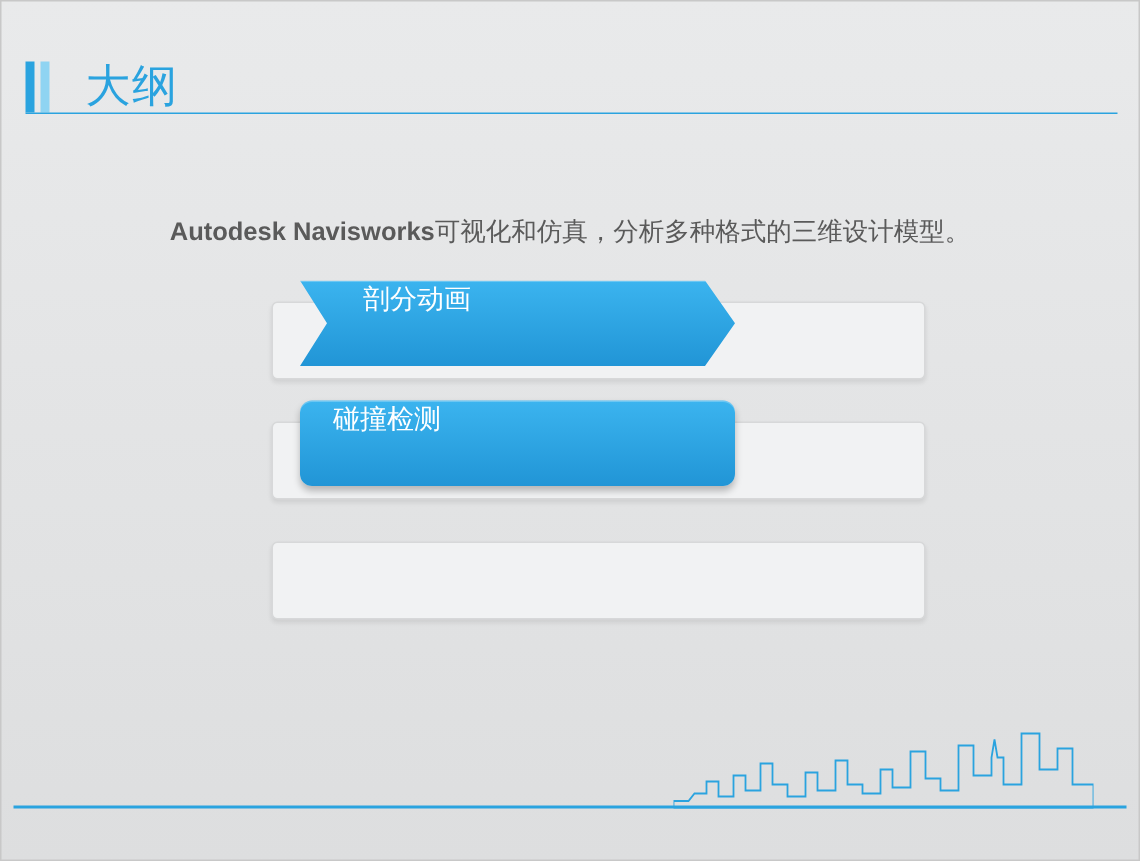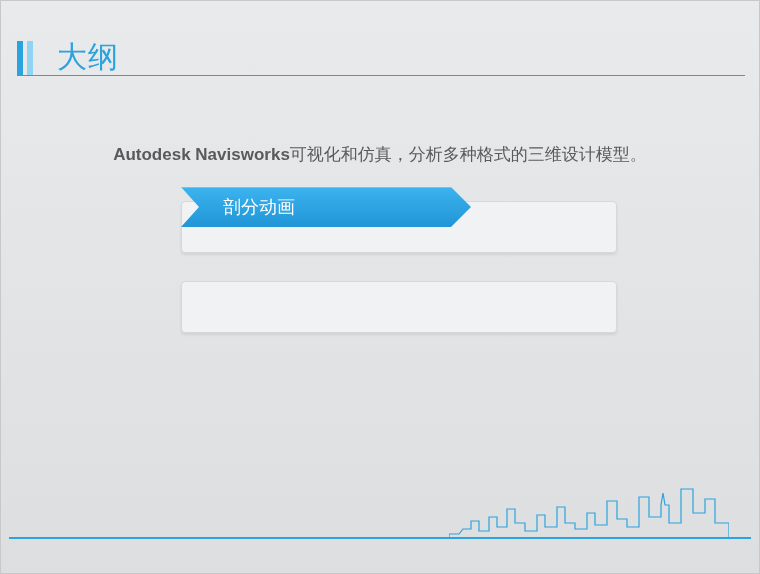--- a/index.html
+++ b/index.html
@@ -75,29 +75,29 @@
     top: 14px;
     width: 436px;
     height: 52px;
     background: #f1f2f3;
     border: 1px solid #d7d8d9;
     border-radius: 4px;
     box-shadow: 0 2px 3px rgba(0,0,0,0.08);
   }
   .list-btn {
     position: absolute;
-    left: 0;
+    left: 19px;
     top: 0;
     width: 290px;
-    height: 40px;
+    height: 57px;
     background: linear-gradient(180deg, #3bb4ef 0%, #2195d6 100%);
     border-radius: 8px;
     box-shadow: 0 3px 5px rgba(0,0,0,0.25), inset 0 1px 0 rgba(255,255,255,0.25);
     display: flex;
-    align-items: center;
+    align-items: flex-start;
     padding-left: 22px;
     color: #ffffff;
     font-size: 18px;
   }
   
   .list-btn.arrow {
     border-radius: 0;
     padding-left: 42px;
     clip-path: polygon(0 0, 270px 0, 290px 50%, 270px 100%, 0 100%, 18px 50%);
   }
@@ -138,20 +138,26 @@
 <div class="list">
 
   <div class="list-row">
     <div class="list-bg"></div>
     <div class="list-btn arrow">
       <span>剖分动画</span>
     </div>
   </div>
 
 
+  <div class="list-row">
+    <div class="list-bg"></div>
+    <div class="list-btn">
+      <span>碰撞检测</span>
+    </div>
+  </div>
 
   <div class="list-row">
     <div class="list-bg"></div>
   </div>
 
 </div>
 
 <svg class="skyline" viewBox="0 0 280 60" preserveAspectRatio="none">
   <path d="M0,60 L0,55 L10,55 L14,50 L22,50 L22,42 L30,42 L30,52 L40,52 L40,38 L48,38 L48,48 L58,48 L58,30 L66,30 L66,44 L76,44 L76,52 L88,52 L88,36 L96,36 L96,48 L108,48 L108,28 L116,28 L116,44 L126,44 L126,50 L138,50 L138,34 L146,34 L146,46 L158,46 L158,22 L168,22 L168,40 L178,40 L178,48 L190,48 L190,18 L200,18 L200,38 L212,38 L212,26 L214,14 L216,26 L220,26 L220,44 L232,44 L232,10 L244,10 L244,34 L256,34 L256,20 L266,20 L266,44 L280,44 L280,60 Z" fill="none" stroke="#2aa3df" stroke-width="1.2"></path>
 </svg>

